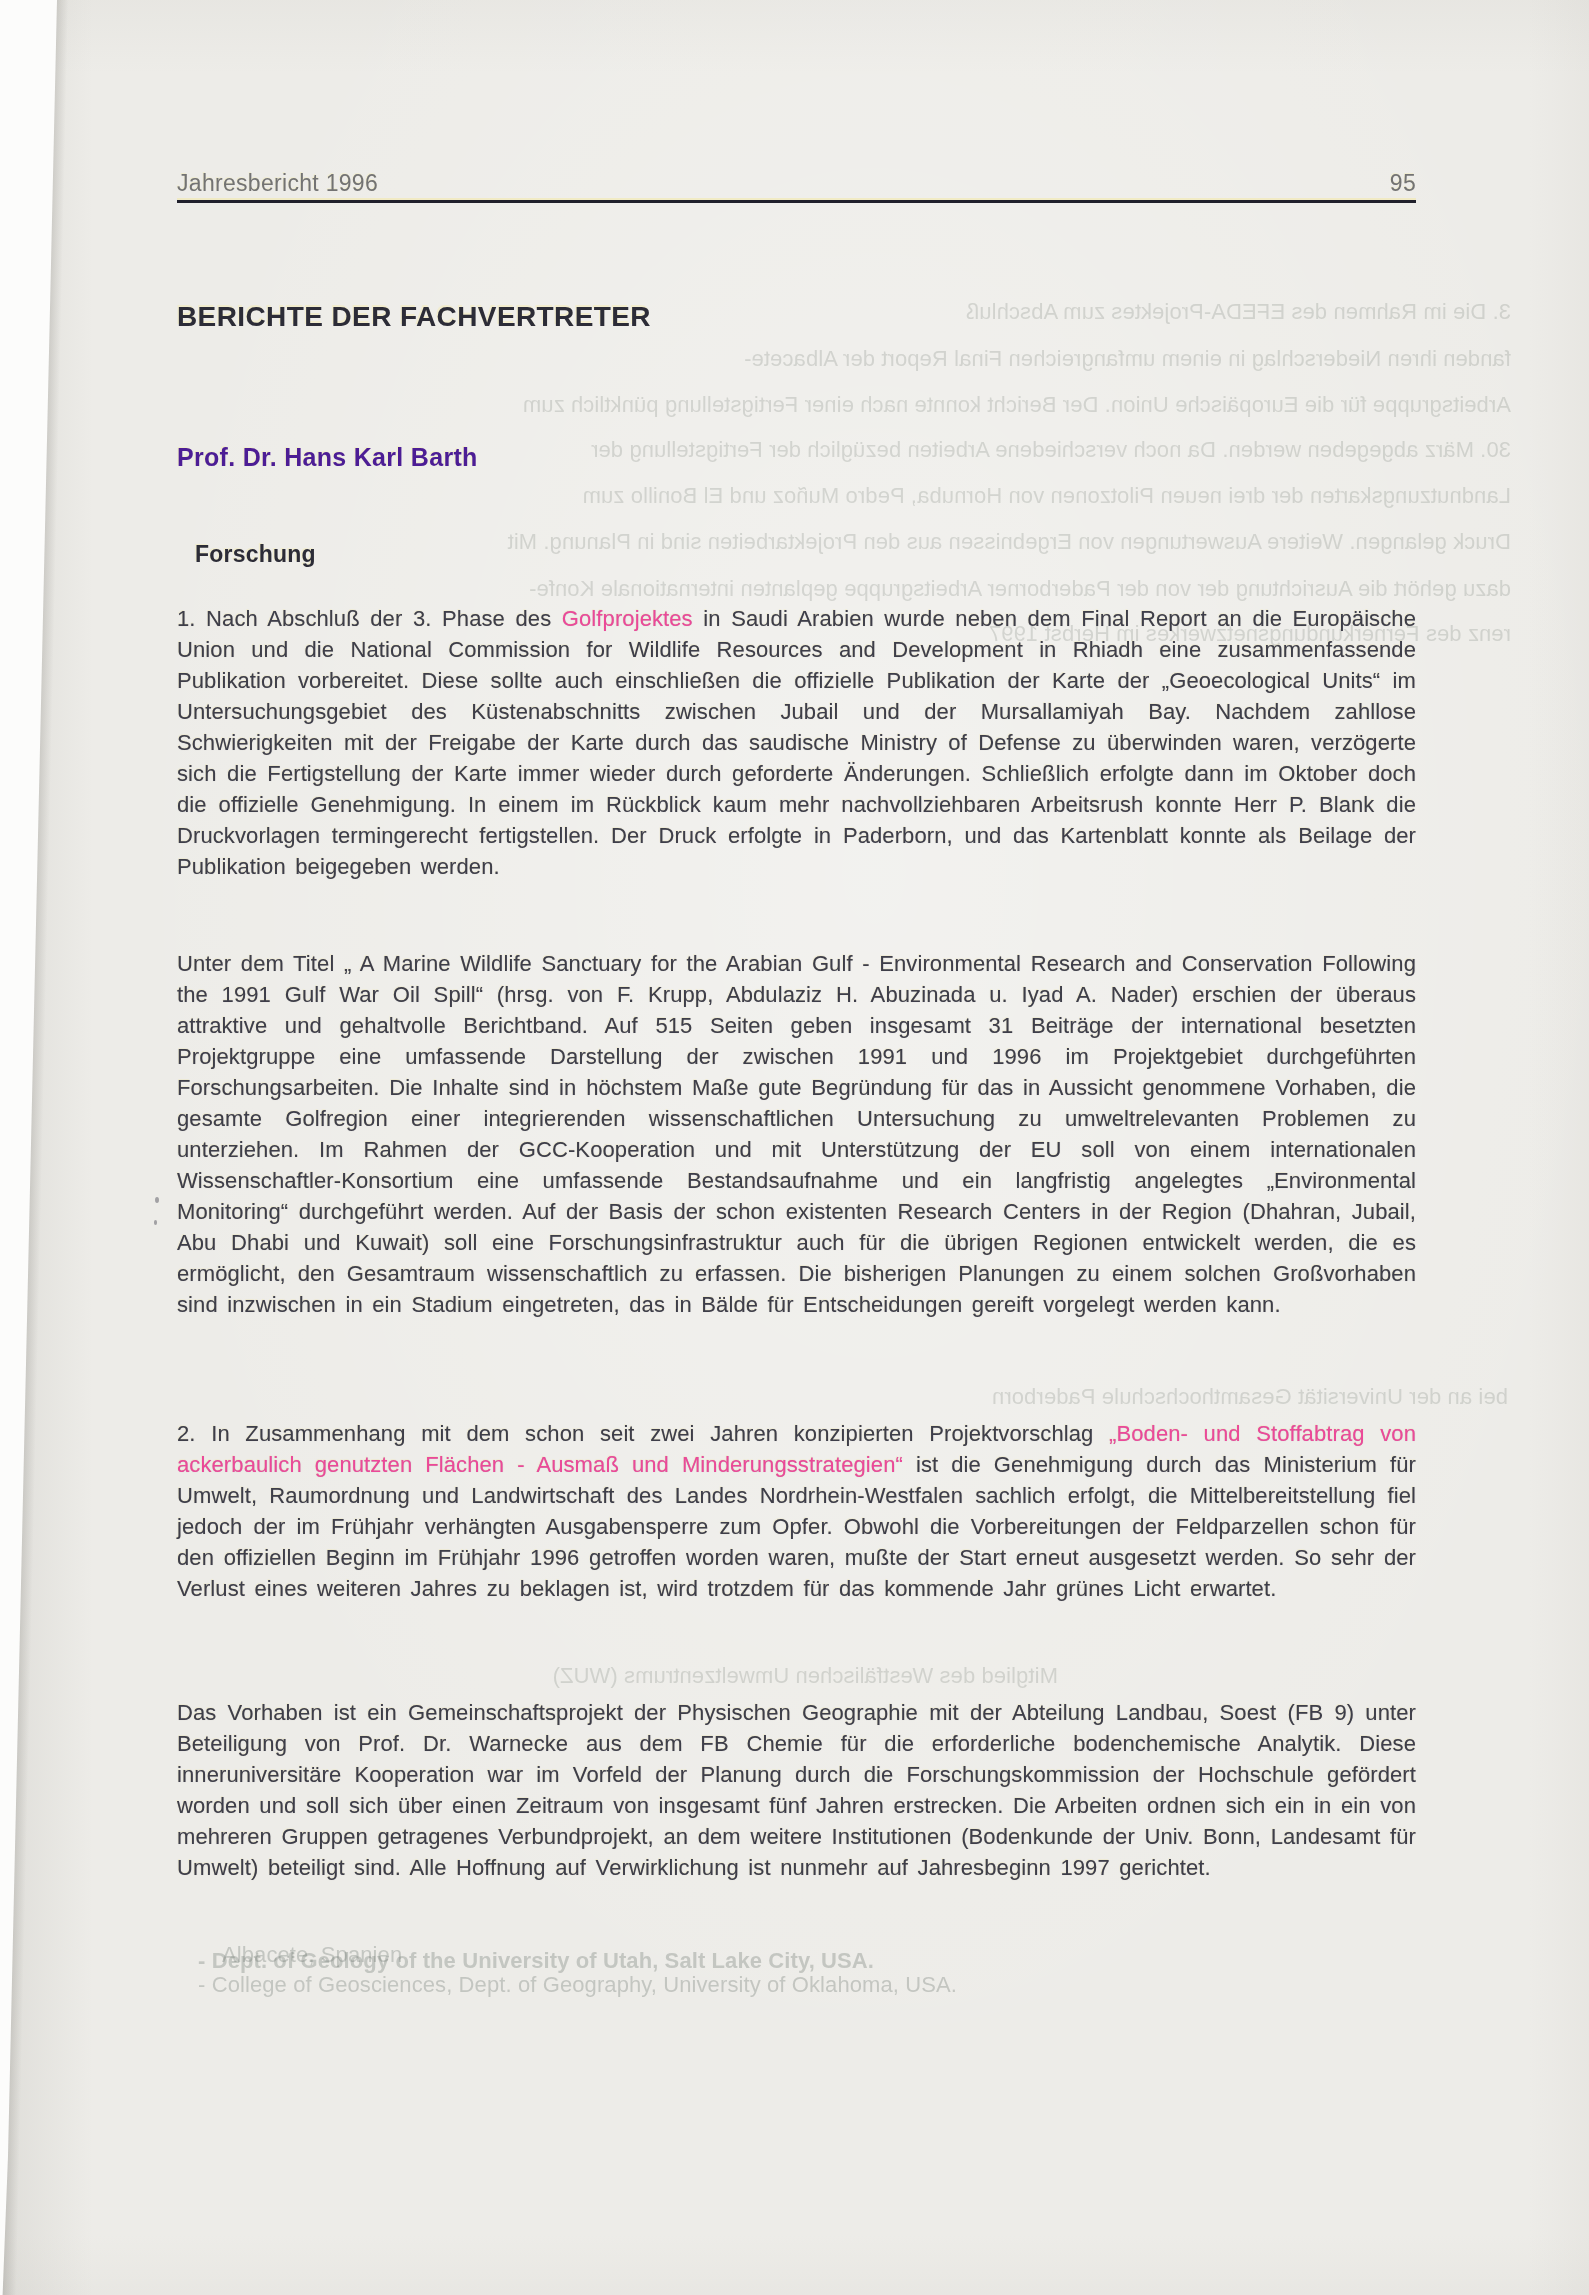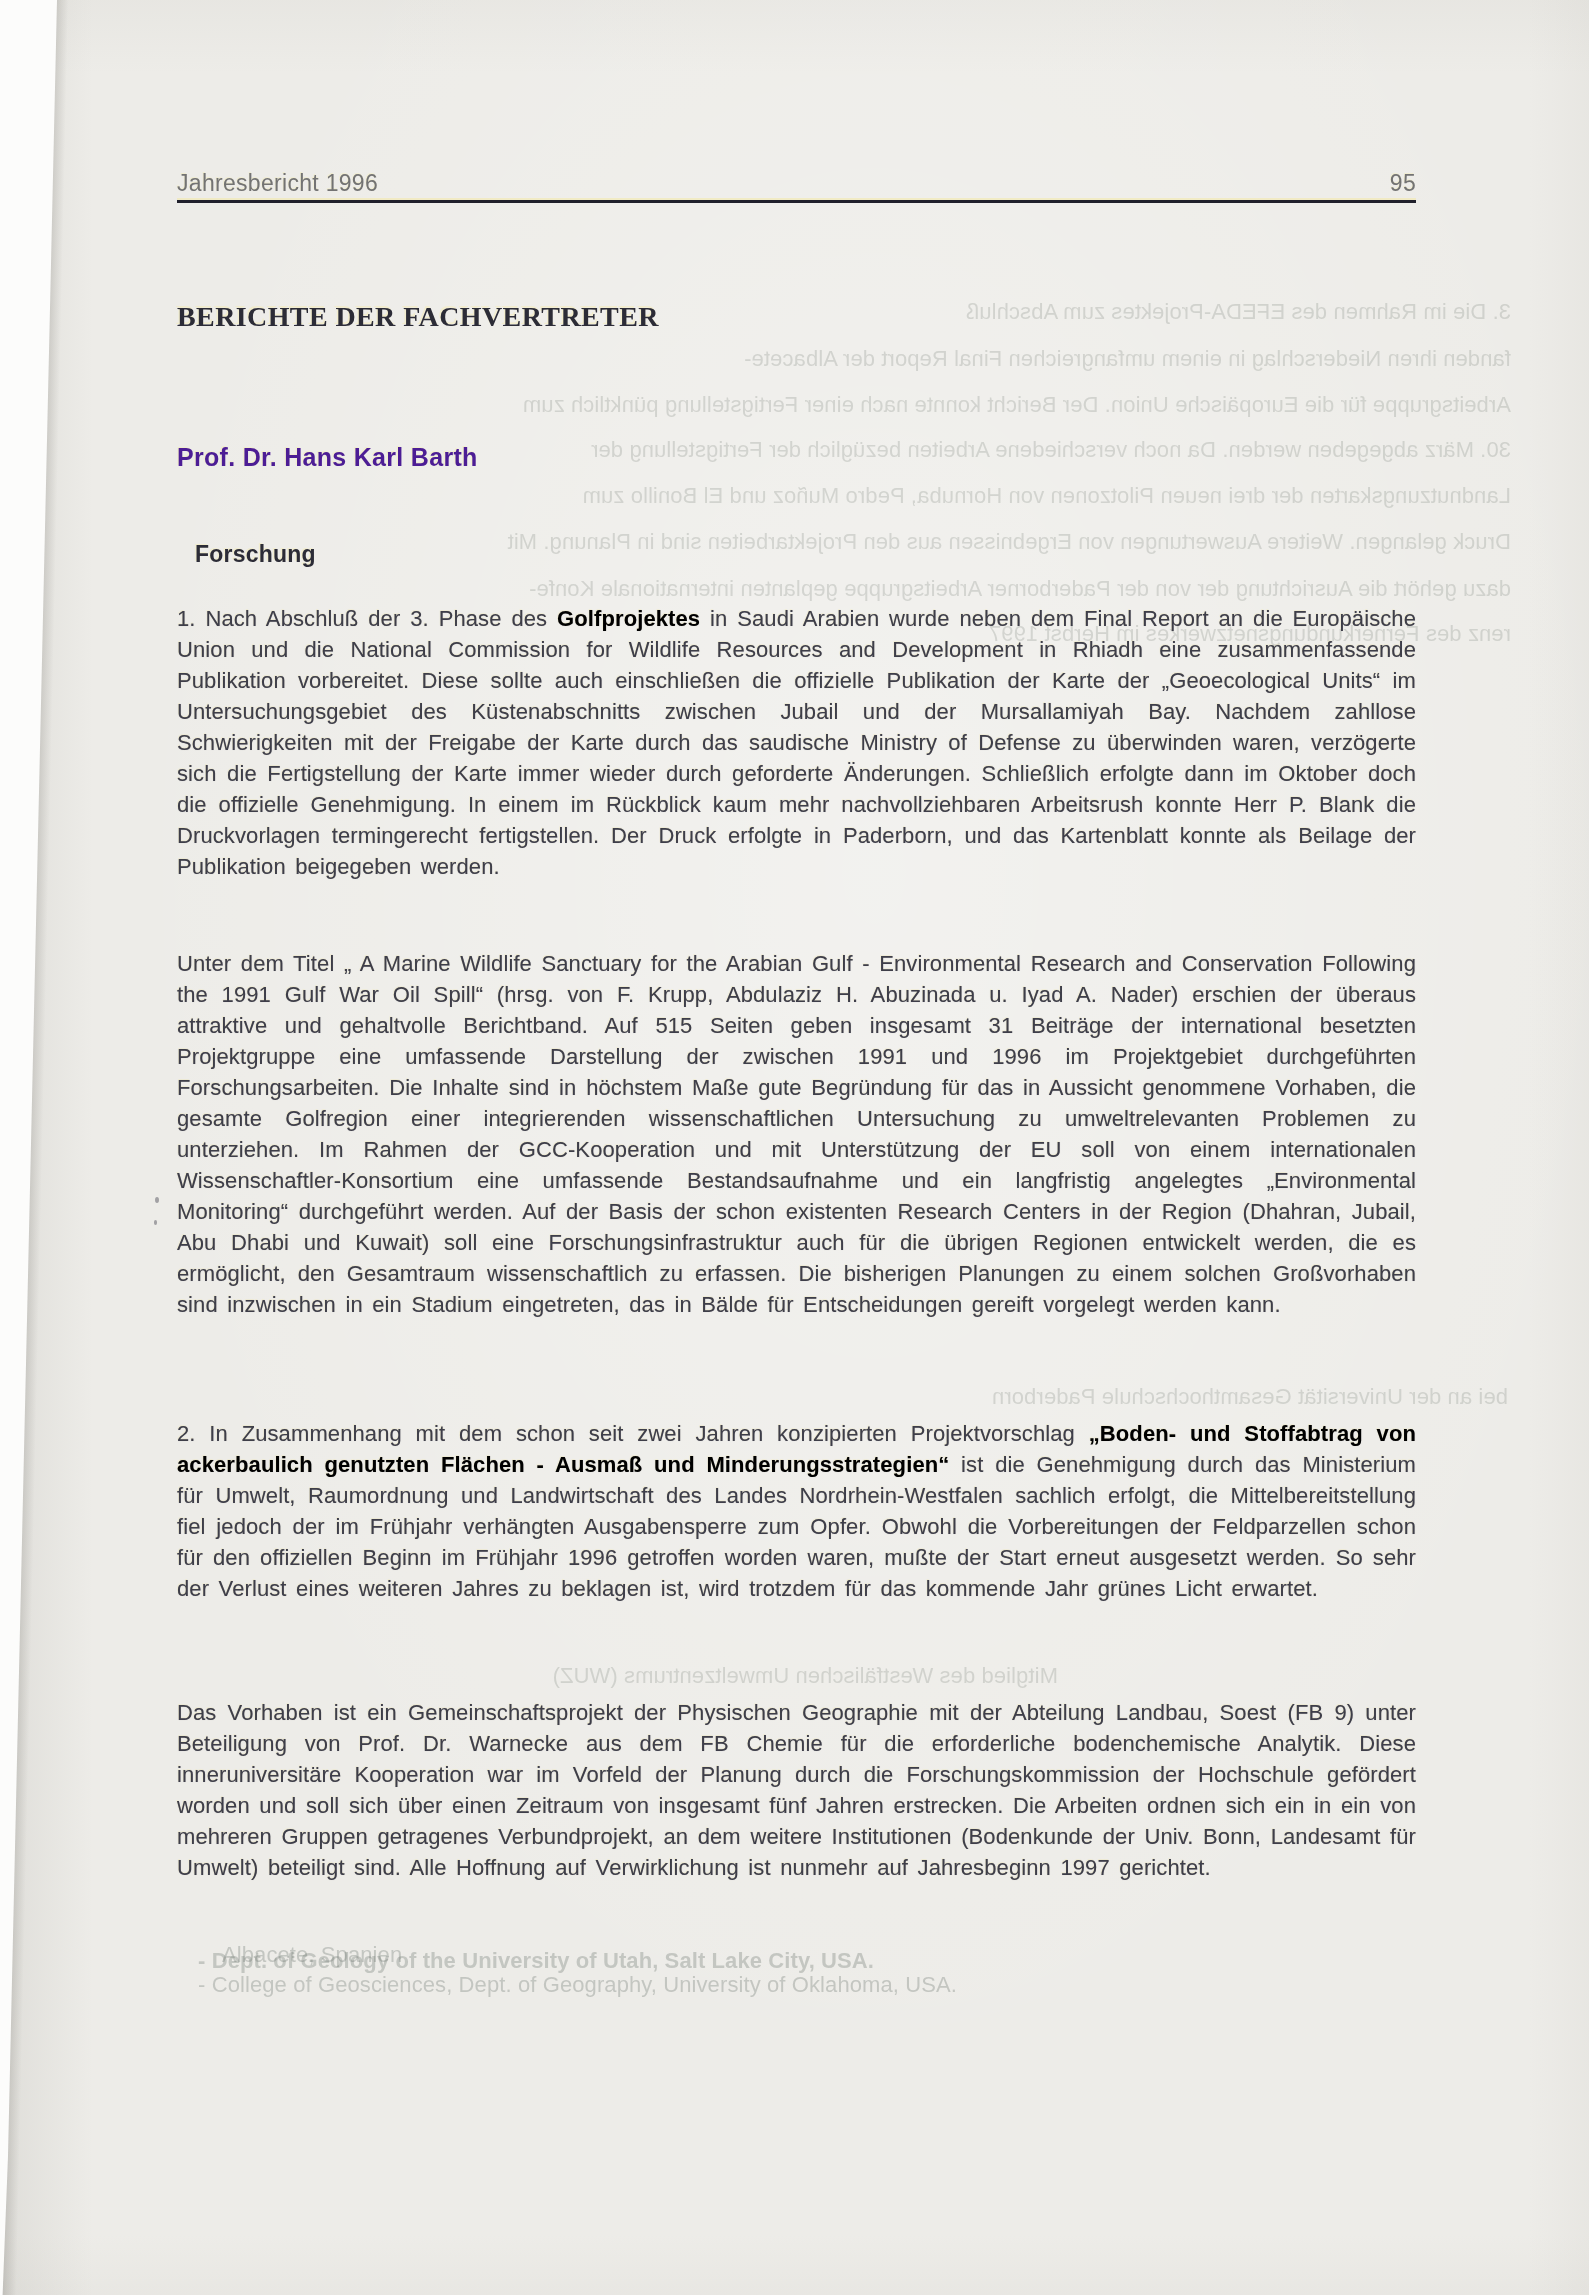--- a/index.html
+++ b/index.html
@@ -41,37 +41,36 @@
     text-shadow:-0.7px -1.3px 0 rgba(247,237,168,0.35);
   }
   .header-rule{
     position:absolute;left:177px;top:200px;width:1239px;height:3.3px;
     background:#20202b;
     box-shadow:0 -2px 0 rgba(243,231,160,0.5);
   }
   .h-section{
     top:301px;font-size:28px;font-weight:bold;color:#2c2c37;letter-spacing:0.4px;
     text-shadow:-1.3px -2px 0 rgba(247,237,168,0.42);
-    font-family:Liberation Serif, serif;
   }
   .h-author{
     top:443px;font-size:25px;font-weight:bold;color:#4c1d95;letter-spacing:0.3px;
     text-shadow:-1.3px -1.3px 0 rgba(247,237,168,0.40);
   }
   .h-sub{
     top:541px;font-size:23px;font-weight:bold;color:#2c2c37;letter-spacing:0.2px;
     text-shadow:-1.3px -1.3px 0 rgba(247,237,168,0.40);
     margin-left:18px;
   }
   .body{
     font-size:22px;line-height:31px;color:#3e3e49;
     text-align:justify;word-spacing:3.3px;letter-spacing:0.1px;
     text-shadow:-0.7px -1.3px 0 rgba(247,237,168,0.26), 0 0 0.7px rgba(62,62,73,0.35);
   }
-  .body .b{font-weight:bold;color:#000000;}
+  .body .b{font-weight:normal;color:#ec4899;}
   .p1{top:603px;}
   .p2{top:948px;}
   .p3{top:1418px;}
   .p4{top:1697px;}
   
   .ghost{
     position:absolute;left:225px;width:1286px;
     font-size:22px;line-height:31px;white-space:nowrap;overflow:hidden;
     color:rgba(104,114,106,0.22);letter-spacing:0.1px;
   }

